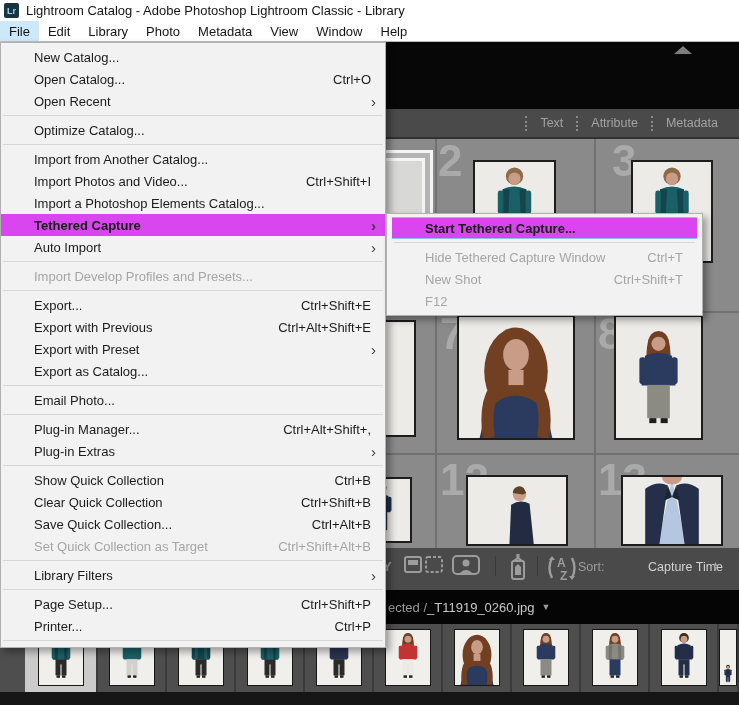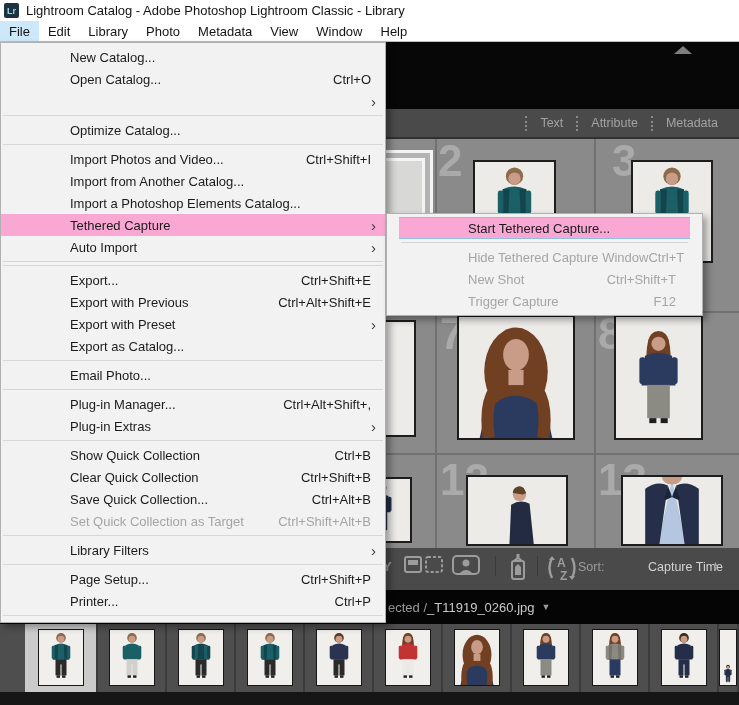--- a/index.html
+++ b/index.html
@@ -53,27 +53,27 @@
            display:flex;justify-content:center;}
   .fs-cell.selected{background:#cbcbcb;}
   .fs-thumb{margin-top:5px;width:46px;height:57px;background:#f0efec;border:1px solid #161616;
             box-sizing:border-box;overflow:hidden;}
   .fs-thumb svg{width:100%;height:100%;display:block;}
   .bottom-strip{position:absolute;left:0;top:692px;right:0;height:13px;background:#161616;}
   
   .file-menu{position:absolute;left:0;top:42px;width:386px;background:#f2f2f2;border:1px solid #b0b0b0;
              box-shadow:4px 4px 7px rgba(0,0,0,0.35);z-index:10;padding:3px 0;box-sizing:border-box;}
   .submenu{position:absolute;left:386px;top:213px;width:317px;background:#f2f2f2;border:1px solid #b0b0b0;
-           box-shadow:4px 4px 7px rgba(0,0,0,0.35);z-index:11;padding:3px 12px;box-sizing:border-box;}
+           box-shadow:4px 4px 7px rgba(0,0,0,0.35);z-index:11;padding:3px 5px;box-sizing:border-box;}
   .menu-item{height:22px;display:flex;align-items:center;padding:0 14px 0 33px;font-size:13px;
              color:#1b1b1b;position:relative;cursor:default;}
-  .menu-item .lbl{flex:1;white-space:nowrap;margin-left:36px;}
+  .menu-item .lbl{flex:1;white-space:nowrap;}
   .menu-item .sc{white-space:nowrap;}
   .menu-item.disabled{color:#a5a5a5;}
-  .menu-item.hl{background:#f9a8d4;}
+  .menu-item.hl{background:#d946ef;font-weight:bold;}
   .submenu .menu-item.hl{border-top:1px solid #8fc0e4;border-bottom:1px solid #8fc0e4;height:20px;}
   .menu-item .arrow{position:absolute;right:9px;font-size:15px;color:#3c3c3c;line-height:1;}
   .menu-sep{height:1px;background:#d7d7d7;margin:3px 2px;}
 </style>
 </head>
 <body>
 
 <div class="screen">
 
   <div class="top-black">
@@ -432,46 +432,50 @@
 
   <div class="file-menu" id="filemenu">
       <div class="menu-item">
         <span class="lbl">New Catalog...</span>
       </div>
       <div class="menu-item">
         <span class="lbl">Open Catalog...</span>
         <span class="sc">Ctrl+O</span>
       </div>
       <div class="menu-item">
+        <span class="lbl">Open Recent</span>
         <span class="arrow">›</span>
       </div>
       <div class="menu-sep"></div>
       <div class="menu-item">
         <span class="lbl">Optimize Catalog...</span>
       </div>
       <div class="menu-sep"></div>
+      <div class="menu-item">
+        <span class="lbl">Import from Another Catalog...</span>
+      </div>
       <div class="menu-item">
         <span class="lbl">Import Photos and Video...</span>
         <span class="sc">Ctrl+Shift+I</span>
-      </div>
-      <div class="menu-item">
-        <span class="lbl">Import from Another Catalog...</span>
       </div>
       <div class="menu-item">
         <span class="lbl">Import a Photoshop Elements Catalog...</span>
       </div>
       <div class="menu-item hl">
         <span class="lbl">Tethered Capture</span>
         <span class="arrow">›</span>
       </div>
       <div class="menu-item">
         <span class="lbl">Auto Import</span>
         <span class="arrow">›</span>
       </div>
       <div class="menu-sep"></div>
+      <div class="menu-item disabled">
+        <span class="lbl">Import Develop Profiles and Presets...</span>
+      </div>
       <div class="menu-sep"></div>
       <div class="menu-item">
         <span class="lbl">Export...</span>
         <span class="sc">Ctrl+Shift+E</span>
       </div>
       <div class="menu-item">
         <span class="lbl">Export with Previous</span>
         <span class="sc">Ctrl+Alt+Shift+E</span>
       </div>
       <div class="menu-item">
@@ -535,18 +539,17 @@
       <div class="menu-sep"></div>
       <div class="menu-item disabled">
         <span class="lbl">Hide Tethered Capture Window</span>
         <span class="sc">Ctrl+T</span>
       </div>
       <div class="menu-item disabled">
         <span class="lbl">New Shot</span>
         <span class="sc">Ctrl+Shift+T</span>
       </div>
       <div class="menu-item disabled">
-        <span class="lbl">Trigger Capture</span>
         <span class="sc">F12</span>
       </div>
     </div>
 
 </div>
 
 </body></html>

